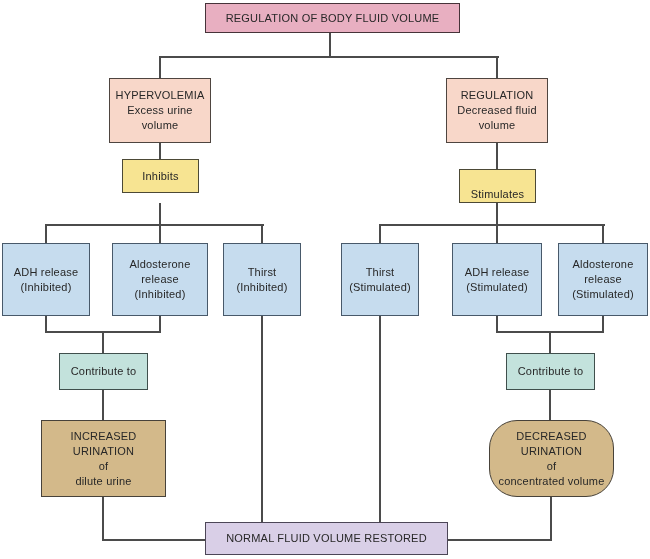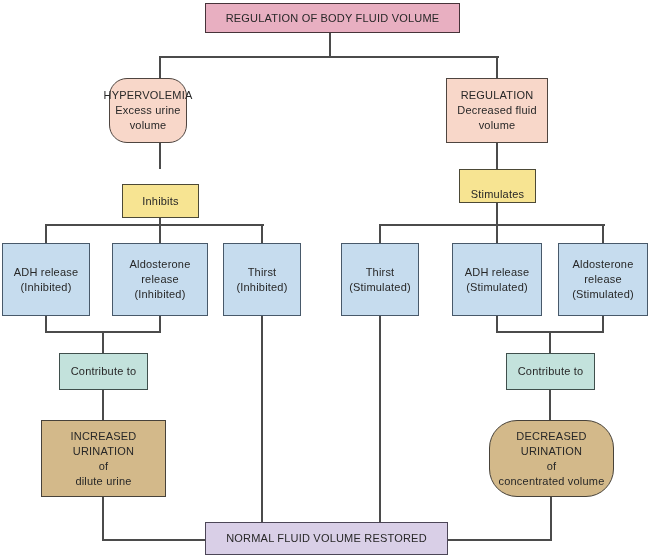--- a/index.html
+++ b/index.html
@@ -55,33 +55,33 @@
   <div class="wire" style="left:496px;top:331px;width:108px;height:2px;"></div>
   <div class="wire" style="left:549px;top:332px;width:2px;height:21px;"></div>
   <div class="wire" style="left:549px;top:390px;width:2px;height:30px;"></div>
   <div class="wire" style="left:550px;top:497px;width:2px;height:44px;"></div>
   <div class="wire" style="left:448px;top:539px;width:104px;height:2px;"></div>
 
   <div class="node rose" style="left:205px;top:3px;width:255px;height:30px;">
     <span class="ln">REGULATION OF BODY FLUID VOLUME</span>
   </div>
 
-  <div class="node salmon" style="left:109px;top:78px;width:78px;height:65px;border-radius:18px;">
+  <div class="node salmon" style="left:109px;top:78px;width:102px;height:65px;">
     <span class="ln">HYPERVOLEMIA</span>
     <span class="ln">Excess urine</span>
     <span class="ln">volume</span>
   </div>
 
   <div class="node salmon" style="left:446px;top:78px;width:102px;height:65px;">
     <span class="ln">REGULATION</span>
     <span class="ln">Decreased fluid</span>
     <span class="ln">volume</span>
   </div>
 
-  <div class="node yellow" style="left:122px;top:184px;width:77px;height:34px;">
+  <div class="node yellow" style="left:122px;top:159px;width:77px;height:34px;">
     <span class="ln">Inhibits</span>
   </div>
 
   <div class="node yellow" style="left:459px;top:169px;width:77px;height:34px;justify-content:flex-end;">
     <span class="ln">Stimulates</span>
   </div>
 
   <div class="node blue" style="left:2px;top:243px;width:88px;height:73px;">
     <span class="ln">ADH release</span>
     <span class="ln">(Inhibited)</span>

